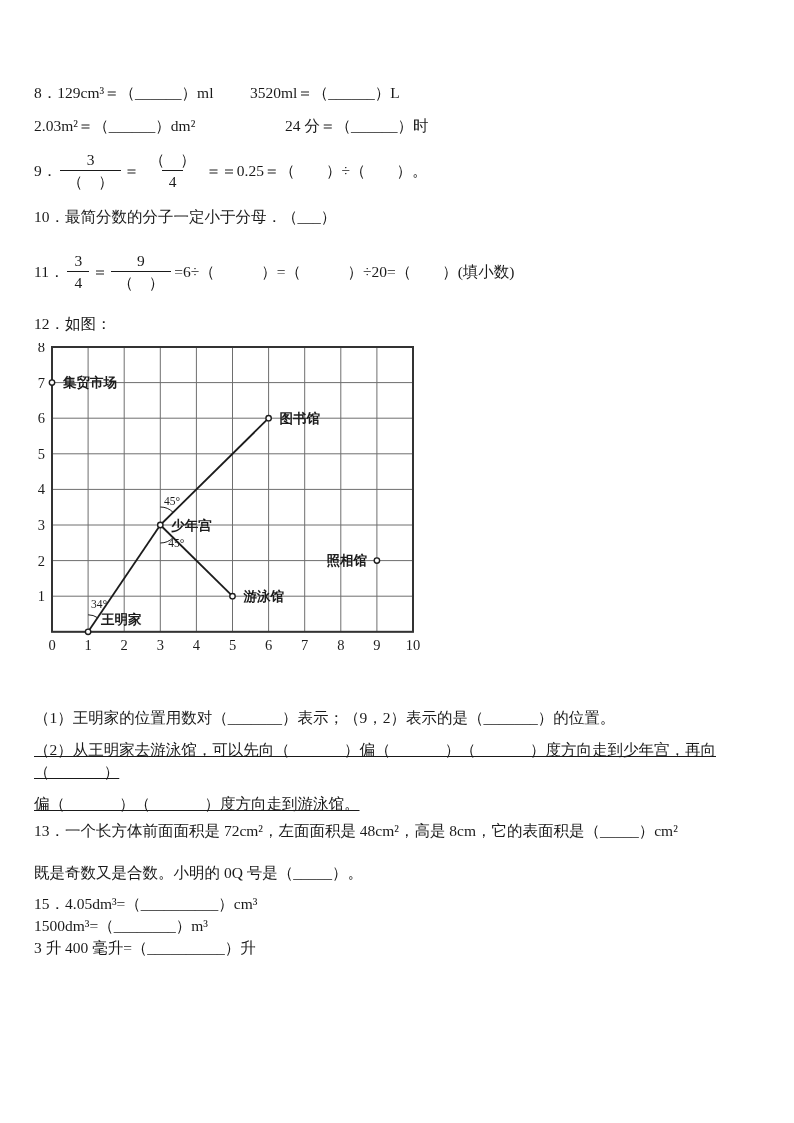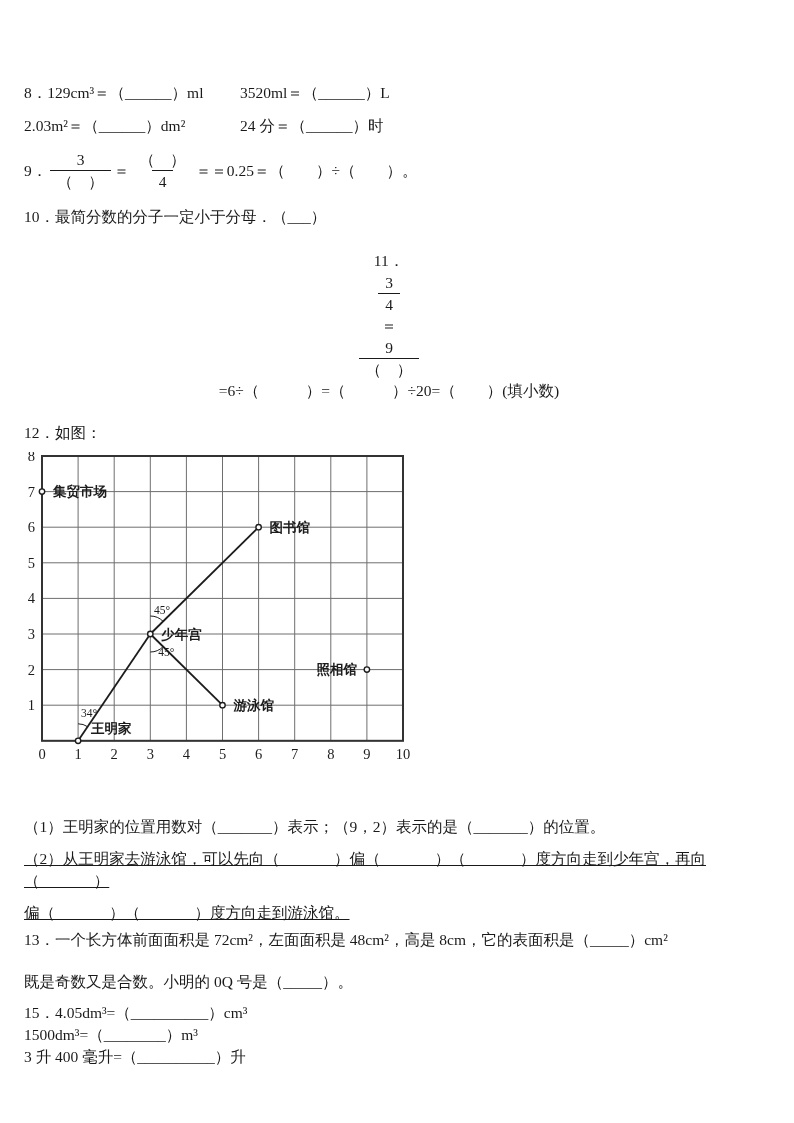--- a/index.html
+++ b/index.html
@@ -7,21 +7,21 @@
     width: 794px; height: 1123px;
     background: #ffffff;
     overflow: hidden;
     font-family: "Liberation Serif", "DejaVu Serif", serif;
     color: #1a1a1a;
   }
   .page {
     position: relative;
     box-sizing: border-box;
     width: 794px; height: 1123px;
-    padding: 82px 40px 0 24px;
+    padding: 82px 40px 0 34px;
   }
   .line {
     font-size: 15.5px;
     line-height: 22px;
     white-space: pre-wrap;
   }
   .q8row { display: flex; }
   .q8row .col1 { width: 216px; }
   .fline {
     display: flex;
@@ -30,24 +30,24 @@
     line-height: 22px;
   }
   .frac {
     display: inline-flex;
     flex-direction: column;
     align-items: center;
     margin: 0 3px;
   }
   .frac .num { padding: 0 7px; line-height: 21px; }
   .frac .den { border-top: 1.4px solid #1a1a1a; padding: 0 7px; line-height: 21px; }
-  .mt11 { margin-top: 11px; }
+  .mt11 { margin-top: 11px; gap: 35px; }
   .mt12 { margin-top: 12px; }
   .mt14 { margin-top: 14px; }
-  .mt22 { margin-top: 22px; flex-direction: column; }
+  .mt22 { margin-top: 22px; }
   .mt20 { margin-top: 20px; }
   .diagram { margin-top: 8px; margin-left: -6px; }
   .sub1  { margin-top: 42px; }
   .mt13 { margin-top: 10px; text-decoration: underline; }
   .mt5  { margin-top: 5px; }
   .mt7  { margin-top: 20px; }
   .mt9  { margin-top: 9px; }
   .mt10 { }
   svg text { font-family: "Liberation Serif", "DejaVu Serif", serif; }
 </style>

